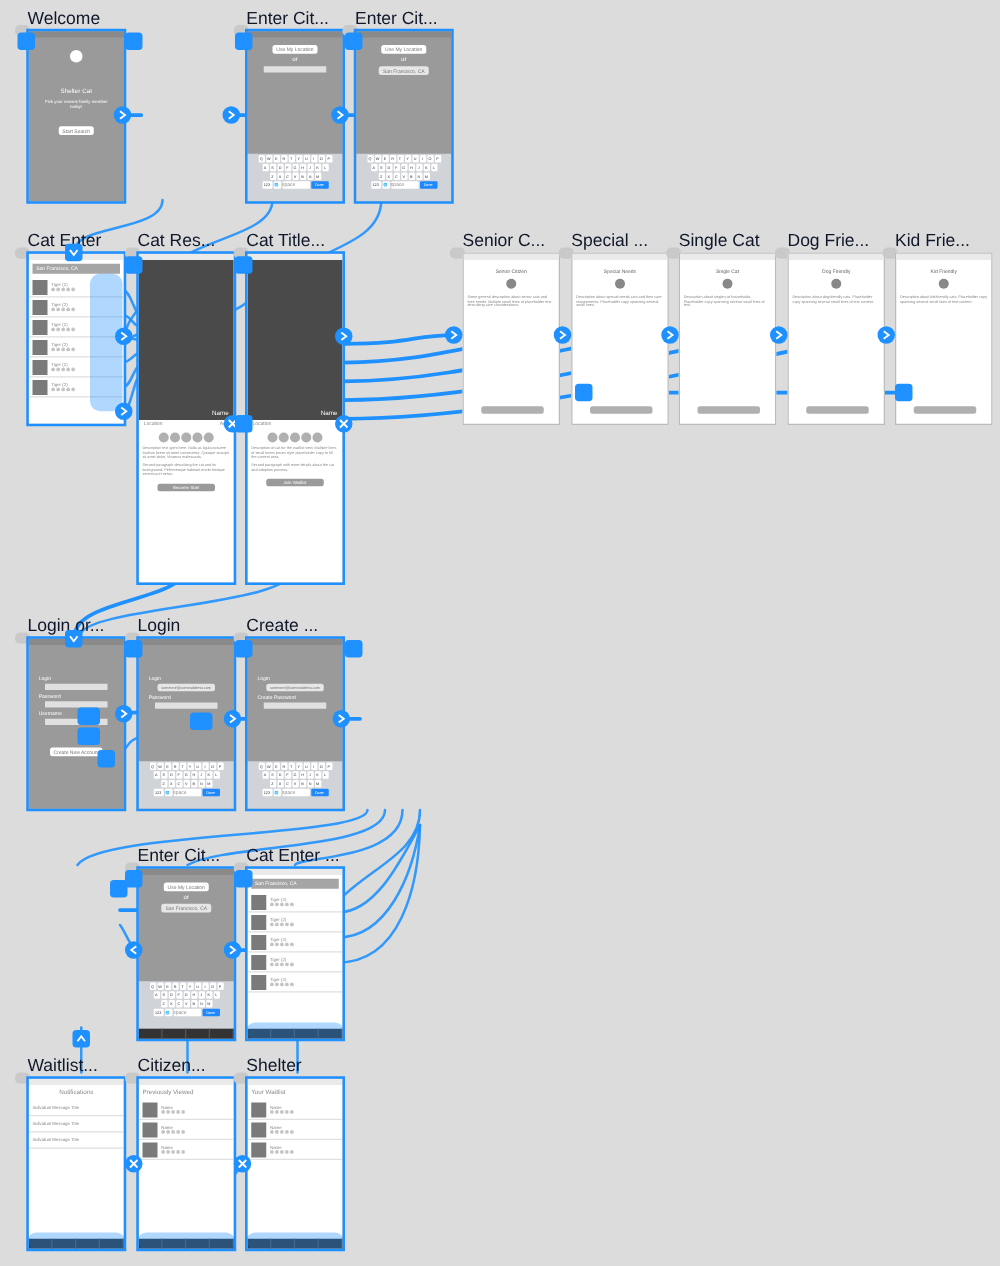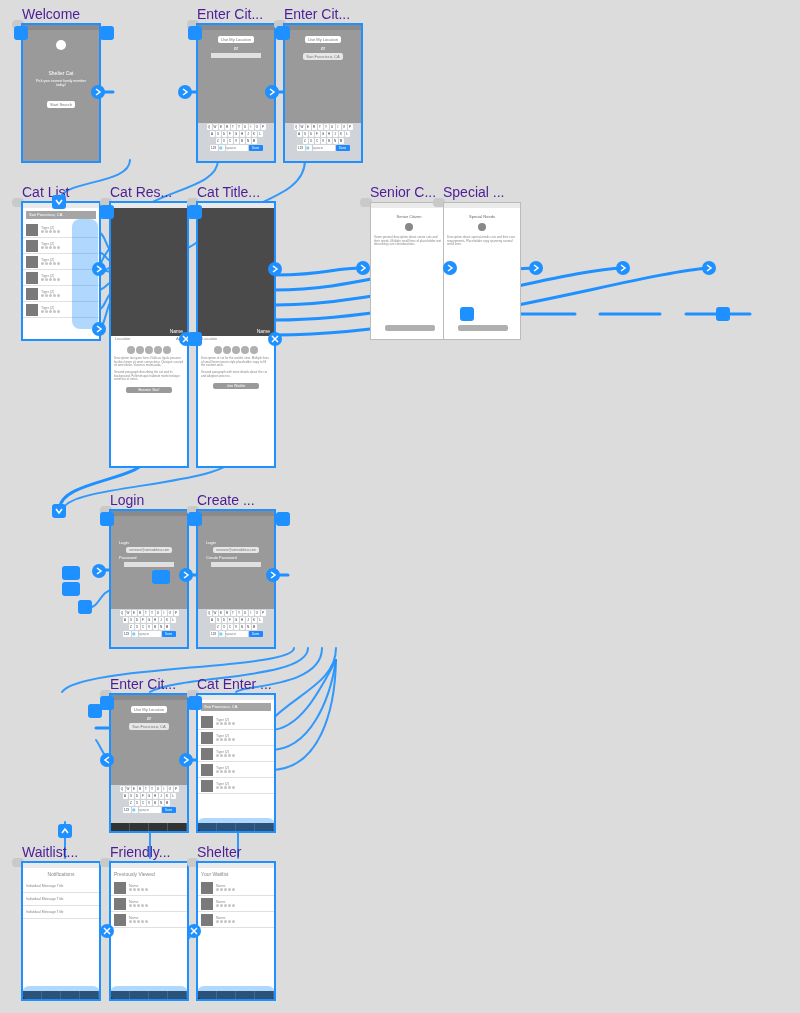--- a/index.html
+++ b/index.html
@@ -9,21 +9,21 @@
     font-size: 10px;
     width: 800px;
     height: 1013px;
     overflow: hidden;
     position: relative;
   }
   .canvas { position: relative; width: 800px; height: 1013px; }
   .screen-group { position: absolute; }
   .screen-label {
     font-size: 14px;
-    color: #4c1d95;
+    color: #0f172a;
     margin-bottom: 2px;
     white-space: nowrap;
     overflow: hidden;
     text-overflow: ellipsis;
     max-width: 78px;
   }
   .info-pill {
     position: absolute;
     left: -10px;
     top: 14px;
@@ -283,21 +283,21 @@
             <div class="key" style="width:6px;">🌐</div>
             <div class="space">space</div>
             <div class="done">Done</div>
           </div>
     </div>
   </div>
 </div>
 
 <div class="screen-group" style="left:22px; top:184px;">
   <div class="info-pill"></div>
-  <div class="screen-label">Cat List</div>
+  <div class="screen-label">Cat Enter</div>
   <div class="screen sel">
     <div class="statusbar"></div>
     <div class="location-bar">San Francisco, CA</div>
     <div class="list-row">
           <div class="thumb"></div>
           <div>
             <div style="font-size:3.5px;">Tiger (2)</div>
             <div class="dots">
               <div class="dot"></div>
               <div class="dot"></div>
@@ -430,32 +430,79 @@
   <div class="info-pill"></div>
   <div class="screen-label">Senior C...</div>
   <div class="screen">
     <div class="statusbar"></div>
     <div class="blocktxt">Senior Citizen</div>
     <div class="circ-icon"></div>
     <div class="body-text">Some general description about senior cats and their needs. Multiple small lines of placeholder text describing care considerations.</div>
     <div class="gbtn" style="position:absolute; bottom:6px; left:14px;"></div>
   </div>
 </div>
-<div class="screen-group" style="left:443px; top:184px;">
+<div class="screen-group" style="left:457px; top:184px;">
   <div class="info-pill"></div>
   <div class="screen-label">Special ...</div>
   <div class="screen">
     <div class="statusbar"></div>
     <div class="blocktxt">Special Needs</div>
     <div class="circ-icon"></div>
     <div class="body-text">Description about special-needs cats and their care requirements. Placeholder copy spanning several small lines.</div>
     <div class="gbtn" style="position:absolute; bottom:6px; left:14px;"></div>
   </div>
 </div>
-
+<div class="screen-group" style="left:543px; top:184px;">
+  <div class="info-pill"></div>
+  <div class="screen-label">Single Cat</div>
+  <div class="screen">
+    <div class="statusbar"></div>
+    <div class="blocktxt">Single Cat</div>
+    <div class="circ-icon"></div>
+    <div class="body-text">Description about single-cat households. Placeholder copy spanning several small lines of text.</div>
+    <div class="gbtn" style="position:absolute; bottom:6px; left:14px;"></div>
+  </div>
+</div>
+<div class="screen-group" style="left:630px; top:184px;">
+  <div class="info-pill"></div>
+  <div class="screen-label">Dog Frie...</div>
+  <div class="screen">
+    <div class="statusbar"></div>
+    <div class="blocktxt">Dog Friendly</div>
+    <div class="circ-icon"></div>
+    <div class="body-text">Description about dog-friendly cats. Placeholder copy spanning several small lines of text content.</div>
+    <div class="gbtn" style="position:absolute; bottom:6px; left:14px;"></div>
+  </div>
+</div>
+<div class="screen-group" style="left:716px; top:184px;">
+  <div class="info-pill"></div>
+  <div class="screen-label">Kid Frie...</div>
+  <div class="screen">
+    <div class="statusbar"></div>
+    <div class="blocktxt">Kid Friendly</div>
+    <div class="circ-icon"></div>
+    <div class="body-text">Description about kid-friendly cats. Placeholder copy spanning several small lines of text content.</div>
+    <div class="gbtn" style="position:absolute; bottom:6px; left:14px;"></div>
+  </div>
+</div>
+
+<div class="screen-group" style="left:22px; top:492px;">
+  <div class="info-pill"></div>
+  <div class="screen-label">Login or...</div>
+  <div class="screen gray-bg sel">
+    <div class="statusbar"></div>
+    <div class="lbl" style="margin-top:24px;">Login</div>
+        <div class="input-ln"></div>
+    <div class="lbl">Password</div>
+        <div class="input-ln"></div>
+    <div class="lbl">Username</div>
+        <div class="input-ln"></div>
+    <div class="btn" style="margin-top:18px;">Create New Account</div>
+  </div>
+</div>
 
 <div class="screen-group" style="left:110px; top:492px;">
   <div class="info-pill"></div>
   <div class="screen-label">Login</div>
   <div class="screen gray-bg sel">
     <div class="statusbar"></div>
     <div class="lbl" style="margin-top:24px;">Login</div>
     <div class="btn" style="background:#e6e6e6;font-size:3px;">someone@someaddress.com</div>
     <div class="lbl">Password</div>
         <div class="input-ln"></div>
@@ -714,21 +761,21 @@
           <div></div>
           <div></div>
           <div></div>
         </div>
   </div>
   <div class="hl-blob" style="left:0; top:142px; width:78px; height:14px;"></div>
 </div>
 
 <div class="screen-group" style="left:110px; top:844px;">
   <div class="info-pill"></div>
-  <div class="screen-label">Friendly...</div>
+  <div class="screen-label">Citizen...</div>
   <div class="screen sel">
     <div class="statusbar"></div>
     <div class="header-txt">Previously Viewed</div>
     <div class="list-row">
           <div class="thumb"></div>
           <div>
             <div style="font-size:3.5px;">Name</div>
             <div class="dots">
               <div class="dot"></div>
               <div class="dot"></div>

